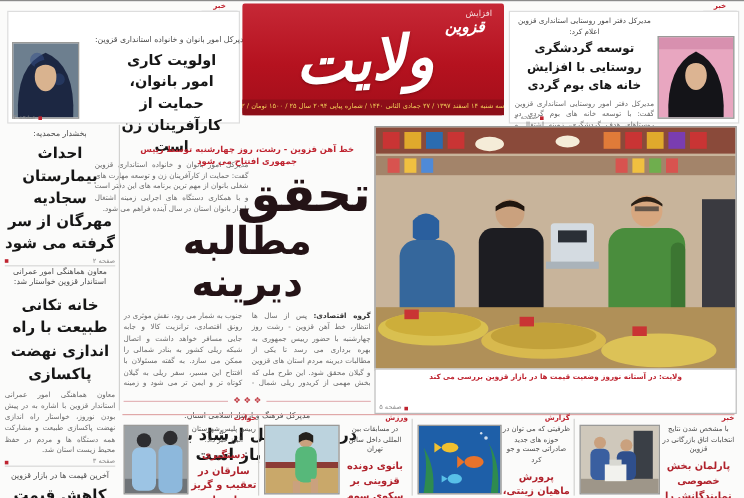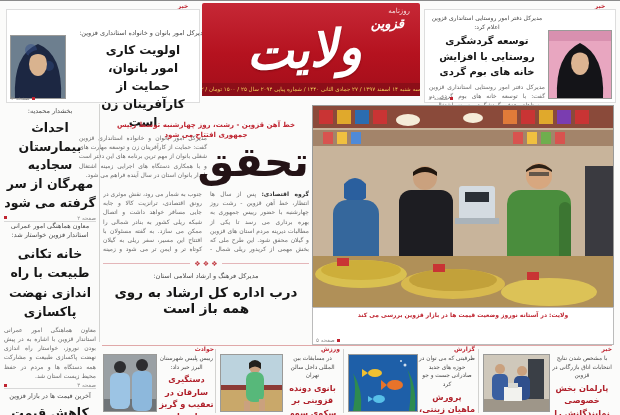--- a/index.html
+++ b/index.html
@@ -54,21 +54,21 @@
       <div class="hl" style="font-size:12px;line-height:1.5;margin:2px 16px;">اولویت کاری امور بانوان، حمایت از کارآفرینان زن است</div>
       <div class="body-txt">مدیرکل امور بانوان و خانواده استانداری قزوین گفت: حمایت از کارآفرینان زن و توسعه مهارت های شغلی بانوان از مهم ترین برنامه های این دفتر است و با همکاری دستگاه های اجرایی زمینه اشتغال پایدار بانوان استان در سال آینده فراهم می شود.</div>
     </div>
     <div class="abs pgref" style="left:4px;bottom:1px;">
       <span class="dot"></span>
       <span>صفحه ۲</span>
     </div>
   </div>
 
   <div class="abs masthead" style="left:202px;top:2px;width:218px;height:93px;">
-    <div class="abs m-type" style="right:10px;top:4px;font-size:7px;">روزنامه</div>
+    <div class="abs m-type" style="right:10px;top:4px;font-size:7px;">افزایش</div>
     <div class="abs m-city" style="right:16px;top:13px;font-size:13px;">قزوین</div>
     <div class="abs m-title" style="left:0;right:14px;top:18px;font-size:50px;text-align:center;">ولایت</div>
     <div class="abs datestrip" style="left:0;right:0;bottom:0;height:13px;">سه شنبه ۱۴ اسفند ۱۳۹۷ / ۲۷ جمادی الثانی ۱۴۴۰ / شماره پیاپی ۲۰۹۴ سال ۲۵ / ۱۵۰۰ تومان / ۱۲ صفحه همراه با ضمیمه نیازمندیها / رایگان</div>
   </div>
 
   <div class="abs box" style="left:424px;top:8px;width:190px;height:92px;">
     <div class="abs photo" style="right:3px;top:20px;width:62px;height:67px;">
       <svg width="62" height="67" viewBox="0 0 62 67">
         <rect width="62" height="67" fill="#e8a6c0"></rect>
         <rect x="0" y="0" width="62" height="10" fill="#d890af"></rect>
@@ -116,20 +116,21 @@
       <div class="hl" style="font-size:12.5px;line-height:1.5;margin:2px 0;">کاهش قیمت طلا و ارز ادامه دارد</div>
 
     </div>
   </div>
 
   <div class="vline" style="left:99px;top:103px;height:238px;"></div>
 
   <div class="abs" style="left:103px;top:120px;width:206px;height:238px;">
     <div class="kicker-red">خط آهن قزوین - رشت، روز چهارشنبه توسط رییس جمهوری افتتاح می شود</div>
     <div class="hl" style="font-size:41px;line-height:1.05;color:#241316;text-align:right;">تحقق</div>
+    <div class="hl" style="font-size:32px;line-height:1.1;color:#241316;">مطالبه دیرینه</div>
     <div class="body-txt" style="margin-top:5px;height:66px;overflow:hidden;columns:2;column-gap:8px;">
       <b style="color:#333;">گروه اقتصادی:</b>
       <span>پس از سال ها انتظار، خط آهن قزوین - رشت روز چهارشنبه با حضور رییس جمهوری به بهره برداری می رسد تا یکی از مطالبات دیرینه مردم استان های قزوین و گیلان محقق شود. این طرح ملی که بخش مهمی از کریدور ریلی شمال - جنوب به شمار می رود، نقش موثری در رونق اقتصادی، ترانزیت کالا و جابه جایی مسافر خواهد داشت و اتصال شبکه ریلی کشور به بنادر شمالی را ممکن می سازد. به گفته مسئولان با افتتاح این مسیر، سفر ریلی به گیلان کوتاه تر و ایمن تر می شود و زمینه توسعه گردشگری و تجارت منطقه فراهم خواهد شد.</span>
     </div>
     <div class="sep" style="margin:5px 0 4px 0;">
       <span class="ln"></span>
         <span>❖ ❖ ❖</span>
         <span class="ln"></span>
     </div>
     <div class="kicker">مدیرکل فرهنگ و ارشاد اسلامی استان:</div>

